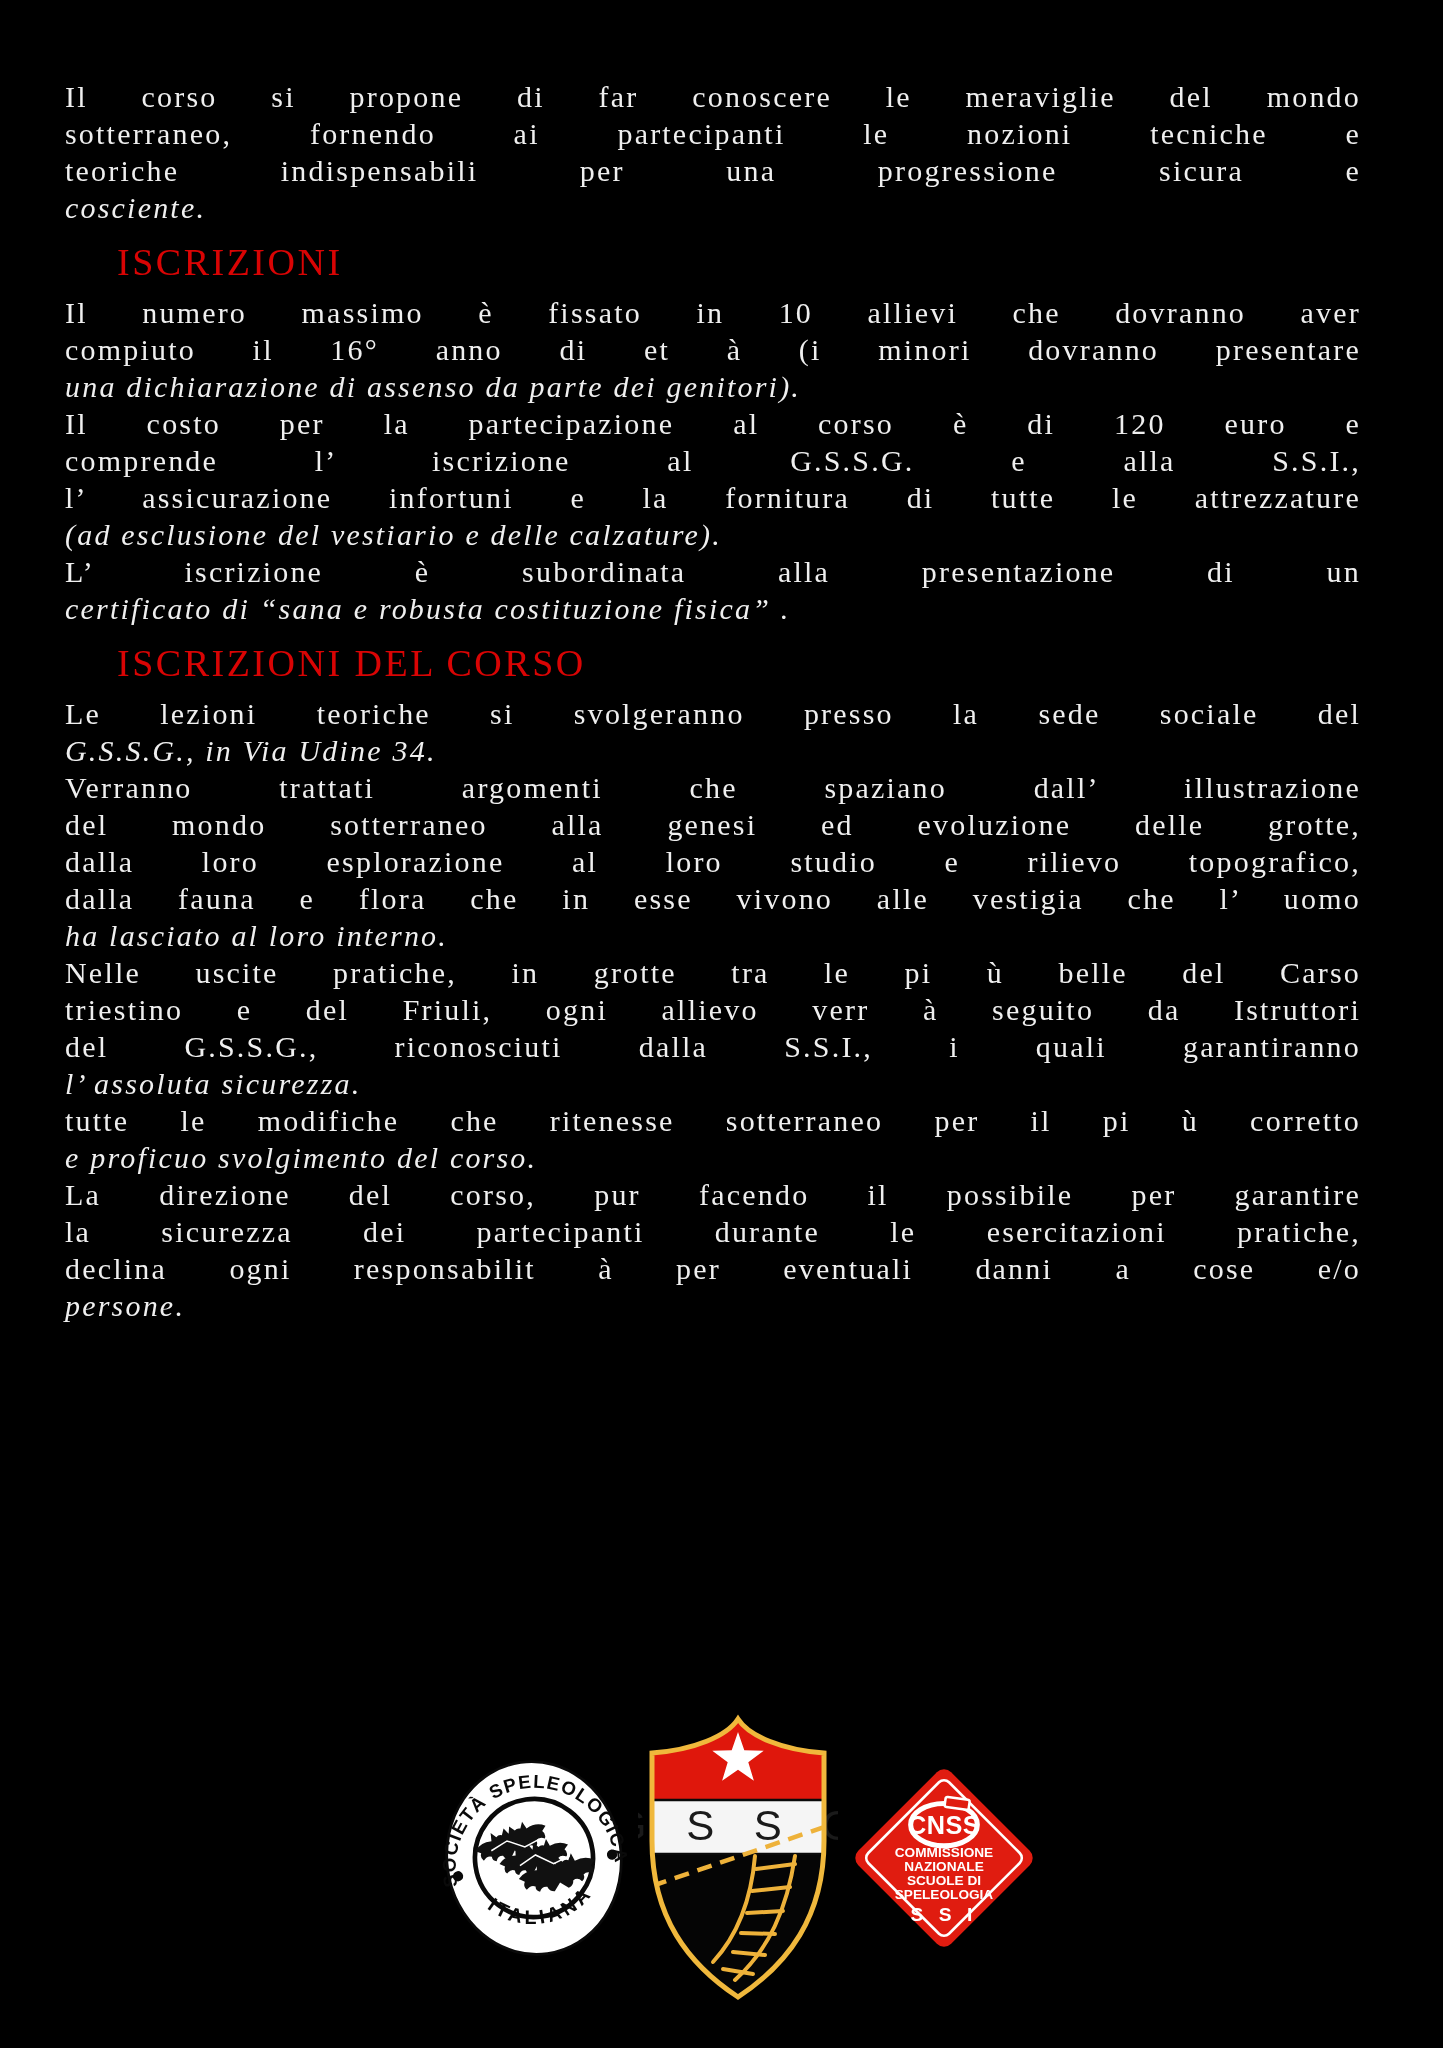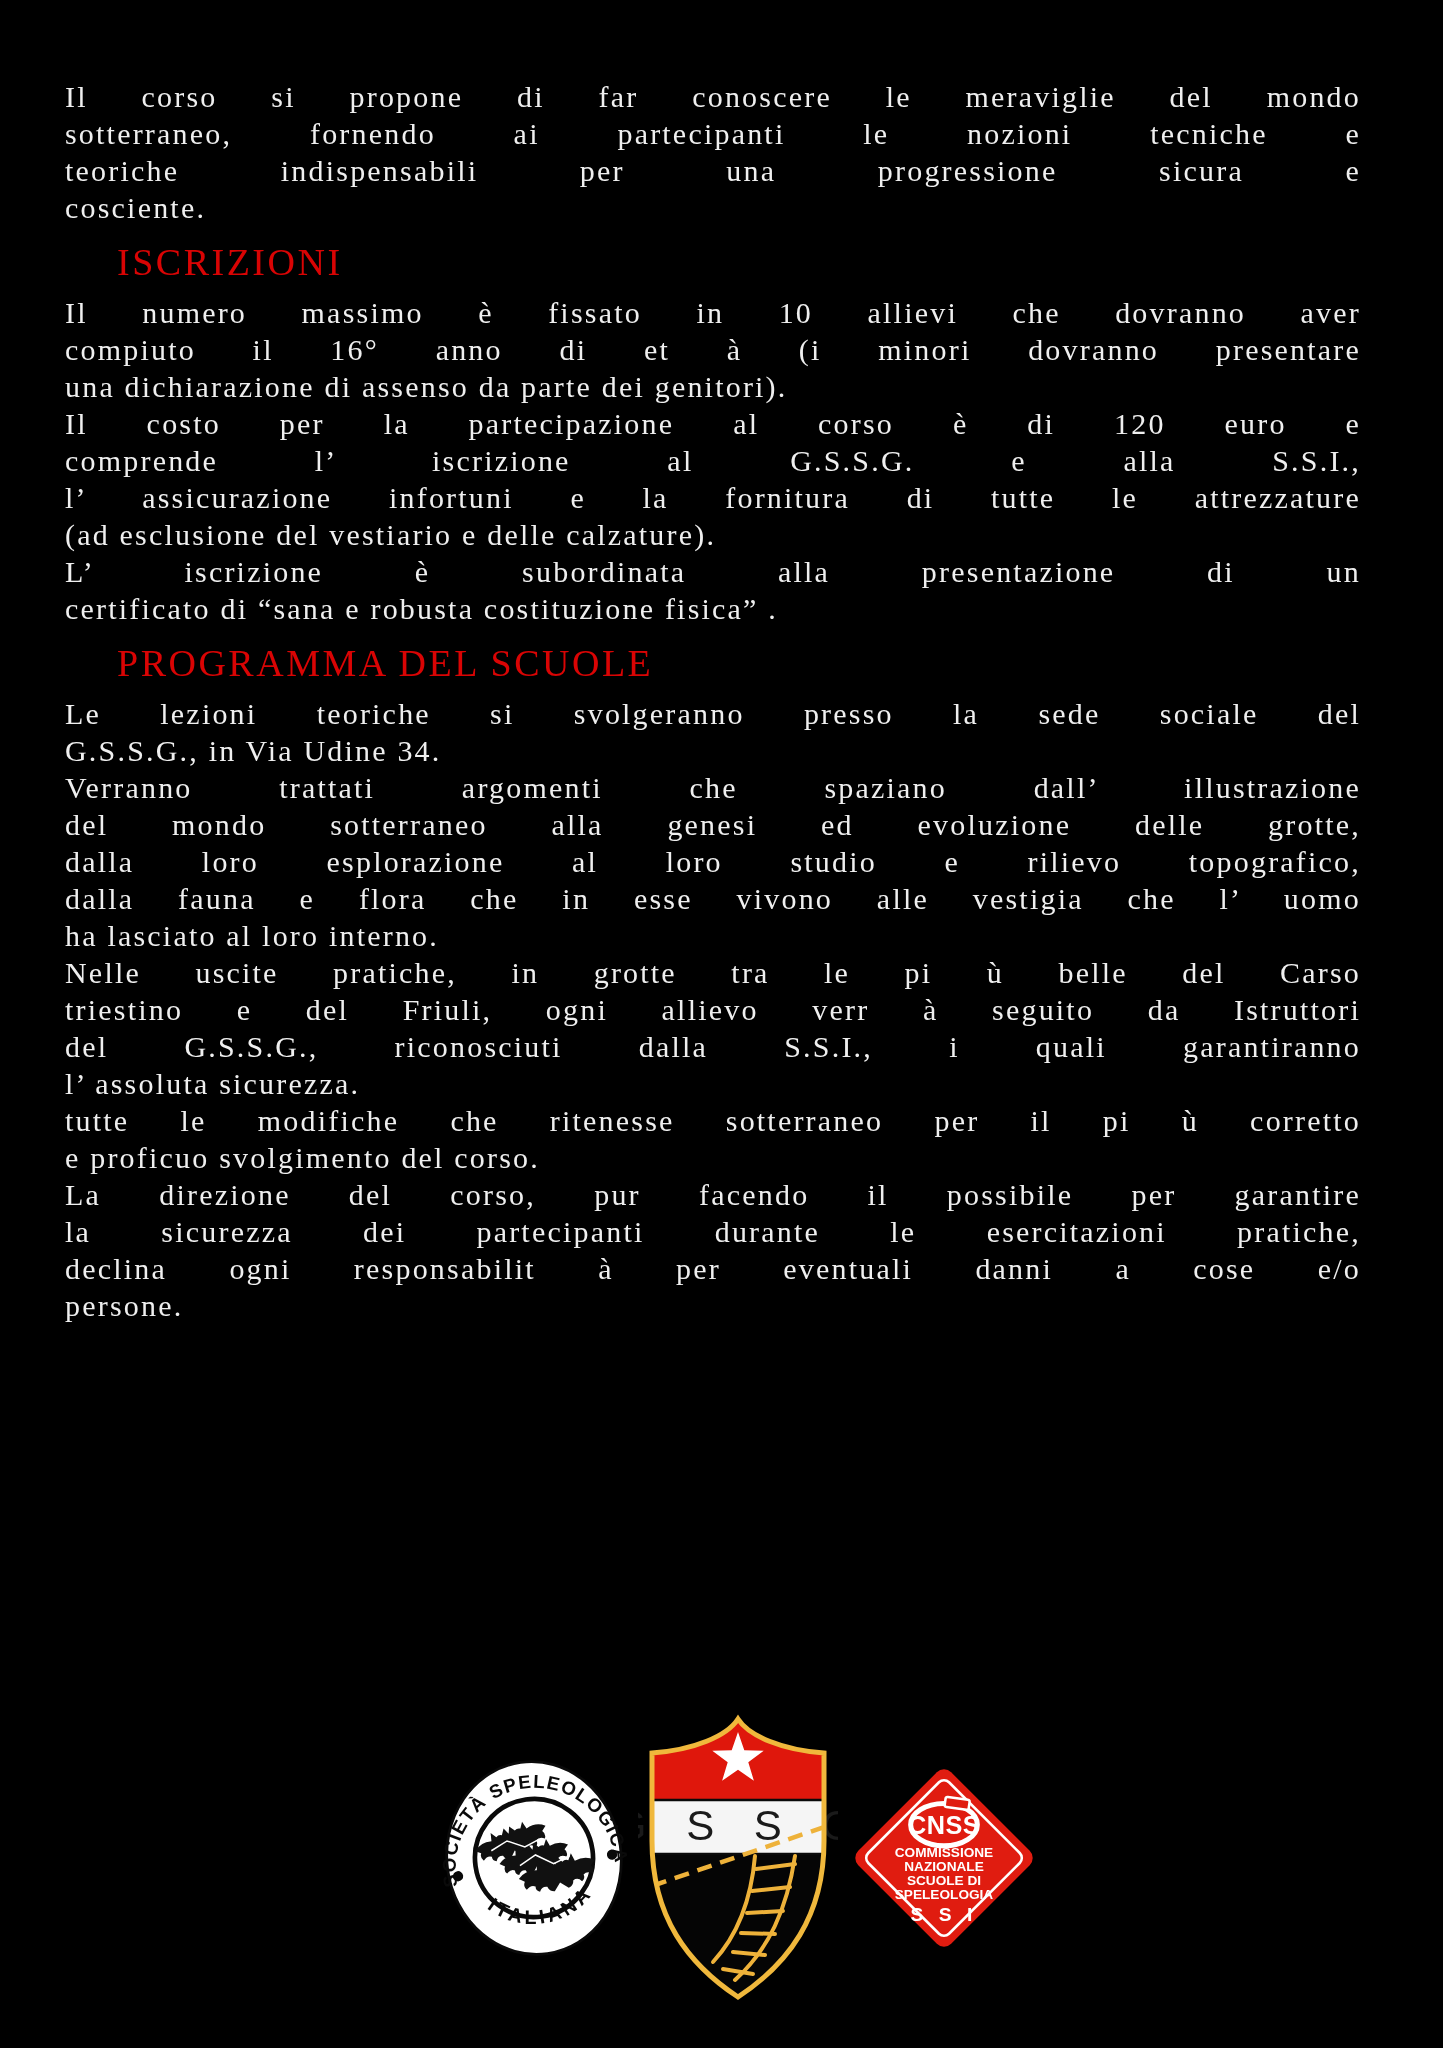--- a/index.html
+++ b/index.html
@@ -14,21 +14,21 @@
   .content {
     position:absolute;
     left:65px; top:78px;
     width:1296px;
     color:#efefef;
     font-size:30px;
     line-height:37px;
     letter-spacing:2.2px;
   }
   .line { text-align:justify; text-align-last:justify; white-space:normal; }
-  .line-last { text-align:right; text-align-last:left; }
+  .line-last { text-align:right; text-align-last:left;font-style:italic; }
   .heading {
     color:#d90404;
     font-size:38px;
     line-height:46px;
     margin:13px 0 9px 52px;
     letter-spacing:2.5px;
   }
   .logos {
     position:absolute;
     top:1712px; left:0; width:100%;
@@ -64,21 +64,21 @@
       <div class="para">
         <div class="line">Il costo per la partecipazione al corso è di 120 euro e</div>
         <div class="line">comprende l’ iscrizione al G.S.S.G. e alla S.S.I.,</div>
         <div class="line">l’ assicurazione infortuni e la fornitura di tutte le attrezzature</div>
         <div class="line line-last">(ad esclusione del vestiario e delle calzature).</div>
       </div>
       <div class="para">
         <div class="line">L’ iscrizione è subordinata alla presentazione di un</div>
         <div class="line line-last">certificato di “sana e robusta costituzione fisica” .</div>
       </div>
-      <div class="heading">PROGRAMMA DEL SCUOLE</div>
+      <div class="heading">ISCRIZIONI DEL CORSO</div>
       <div class="para">
         <div class="line">Le lezioni teoriche si svolgeranno presso la sede sociale del</div>
         <div class="line line-last">G.S.S.G., in Via Udine 34.</div>
       </div>
       <div class="para">
         <div class="line">Verranno trattati argomenti che spaziano dall’ illustrazione</div>
         <div class="line">del mondo sotterraneo alla genesi ed evoluzione delle grotte,</div>
         <div class="line">dalla loro esplorazione al loro studio e rilievo topografico,</div>
         <div class="line">dalla fauna e flora che in esse vivono alle vestigia che l’ uomo</div>
         <div class="line line-last">ha lasciato al loro interno.</div>

